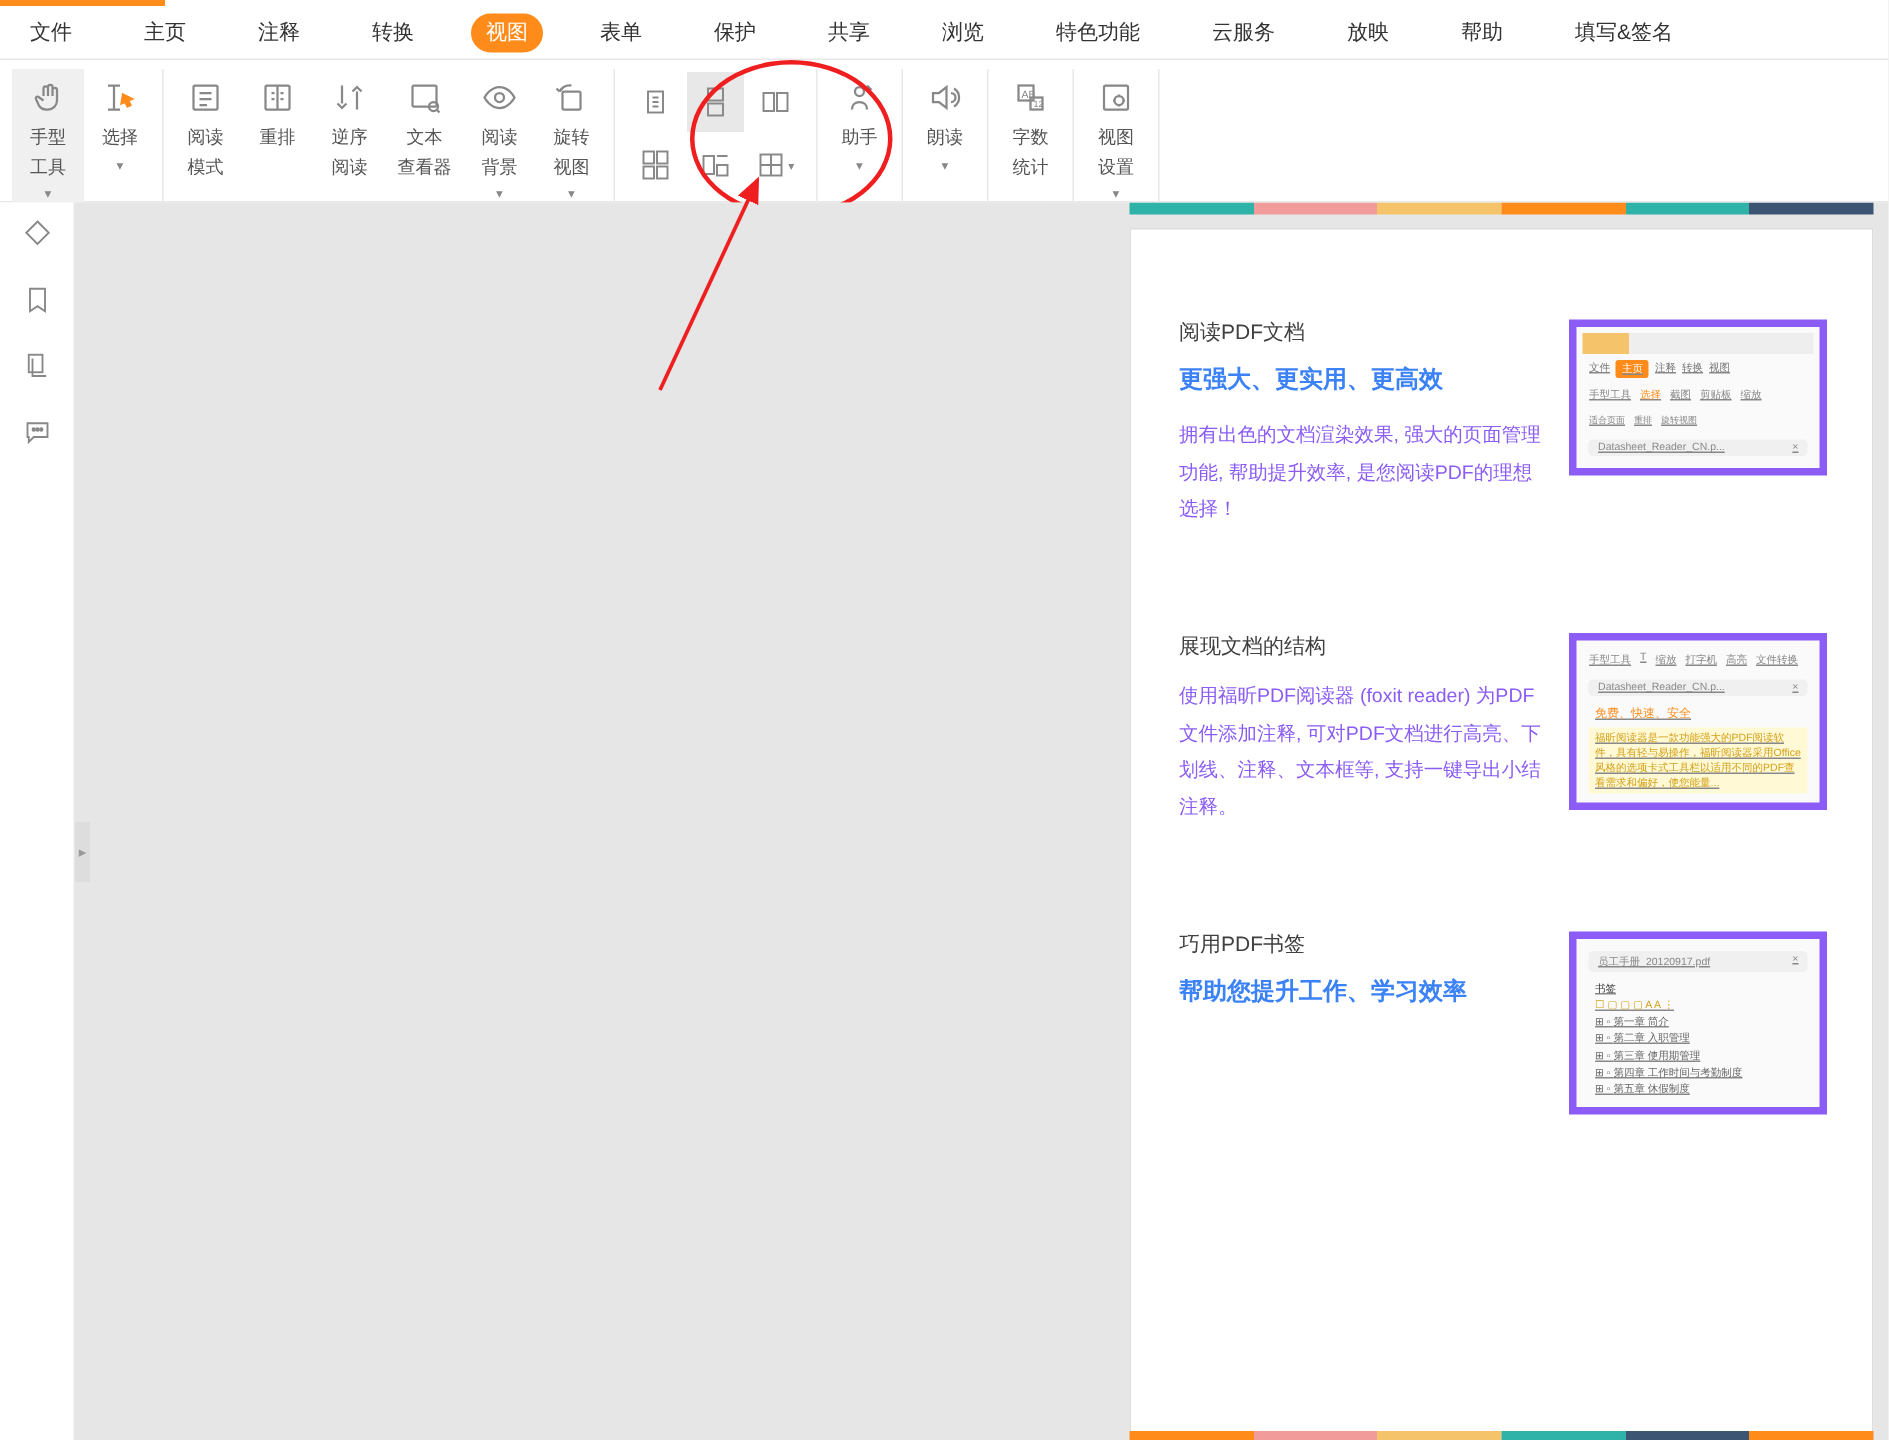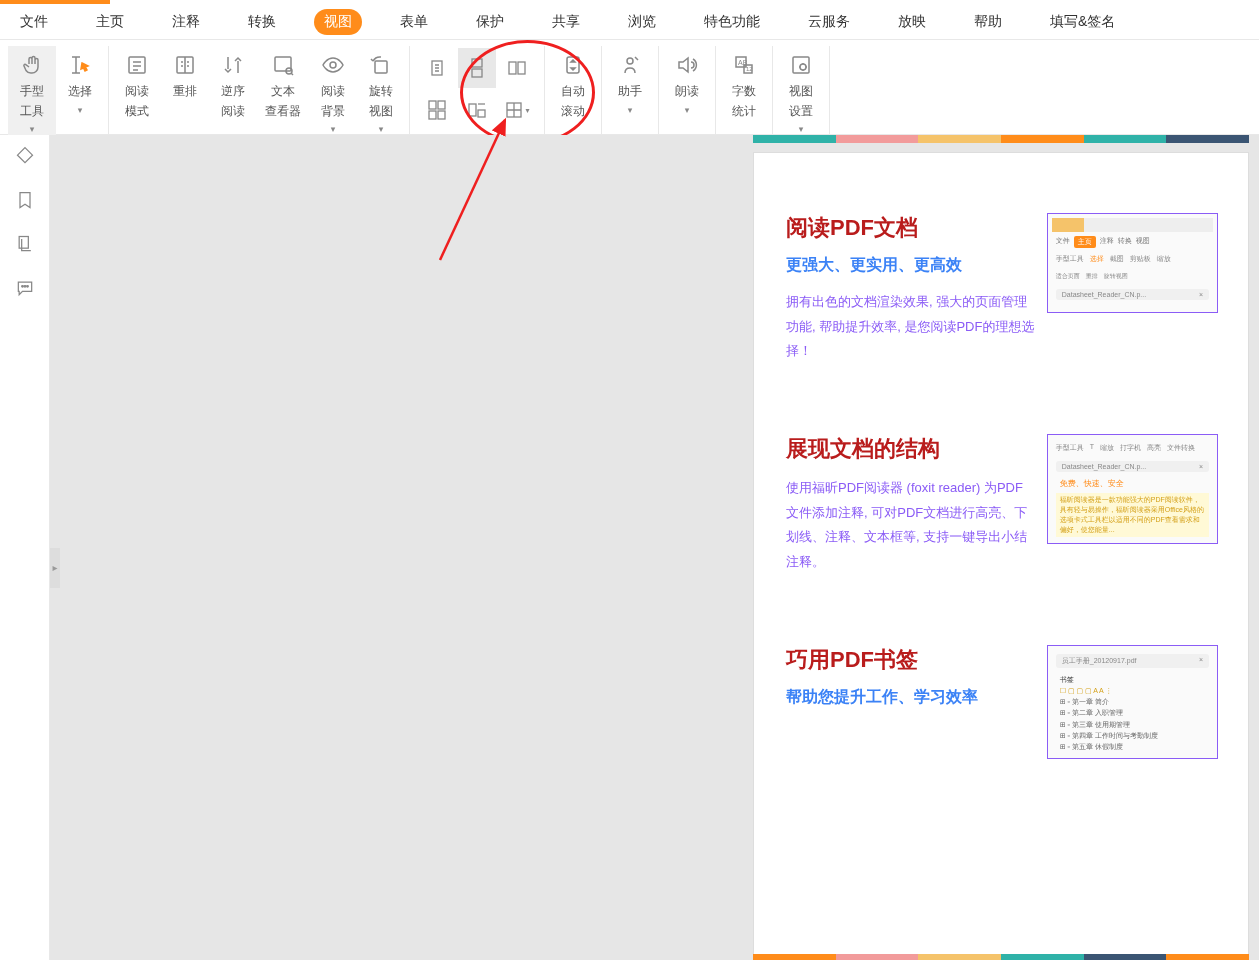--- a/index.html
+++ b/index.html
@@ -213,45 +213,46 @@
     .section {
       margin-bottom: 70px;
       display: flex;
       gap: 12px;
       align-items: flex-start;
     }
     .section-text {
       width: 270px;
     }
     .section-title {
-      color: #b91c1c;
-      font-size: 22px;
-      font-weight: bold;
+      color: #404040;
+      font-size: 14px;
+      font-weight: normal;
       margin-bottom: 12px;
     }
     .section-subtitle {
       color: #3b82f6;
       font-size: 16px;
       font-weight: bold;
       margin-bottom: 14px;
     }
     .section-body {
       color: #8b5cf6;
       font-size: 13px;
       line-height: 1.9;
     }
     .section-thumb {
       width: 185px;
       min-height: 100px;
-      border: 1px solid #8b5cf6;
+      border: 5px solid #8b5cf6;
       background: #fafafa;
       font-size: 8px;
       color: #888;
       padding: 4px;
       position: relative;
+      text-decoration: underline;
     }
     .thumb-header {
       height: 14px;
       background: linear-gradient(to right, #f5c36a 20%, #eee 20%);
       margin-bottom: 2px;
     }
     .thumb-row {
       display: flex;
       gap: 4px;
       font-size: 7px;
@@ -463,32 +464,20 @@
       <div class="grid-icon">
         <svg width="20" height="20" viewBox="0 0 20 20" fill="none" stroke="#888" stroke-width="1.3">
             <rect x="3" y="3" width="14" height="14"></rect>
             <path d="M10 3v14M3 10h14"></path>
           </svg>
         <span style="font-size:8px;color:#888;margin-left:1px">▾</span>
       </div>
     </div>
   </div>
 
-  <div class="ribbon-group">
-    <div class="ribbon-btn">
-      <div class="icon-box">
-        <svg width="24" height="24" viewBox="0 0 24 24" fill="none" stroke="#888" stroke-width="1.5">
-            <rect x="6" y="4" width="12" height="16" rx="2"></rect>
-            <path d="M12 7l-2 2h4zM12 17l2-2h-4z"></path>
-          </svg>
-      </div>
-      <span class="label-line">自动</span>
-      <span class="label-line">滚动</span>
-    </div>
-  </div>
 
   <div class="ribbon-group">
     <div class="ribbon-btn">
       <div class="icon-box">
         <svg width="24" height="24" viewBox="0 0 24 24" fill="none" stroke="#888" stroke-width="1.5">
             <circle cx="12" cy="8" r="3"></circle>
             <path d="M7 20c0-3 2-5 5-5s5 2 5 5M17 4l3 3"></path>
           </svg>
       </div>
       <span class="label-line">助手</span>

